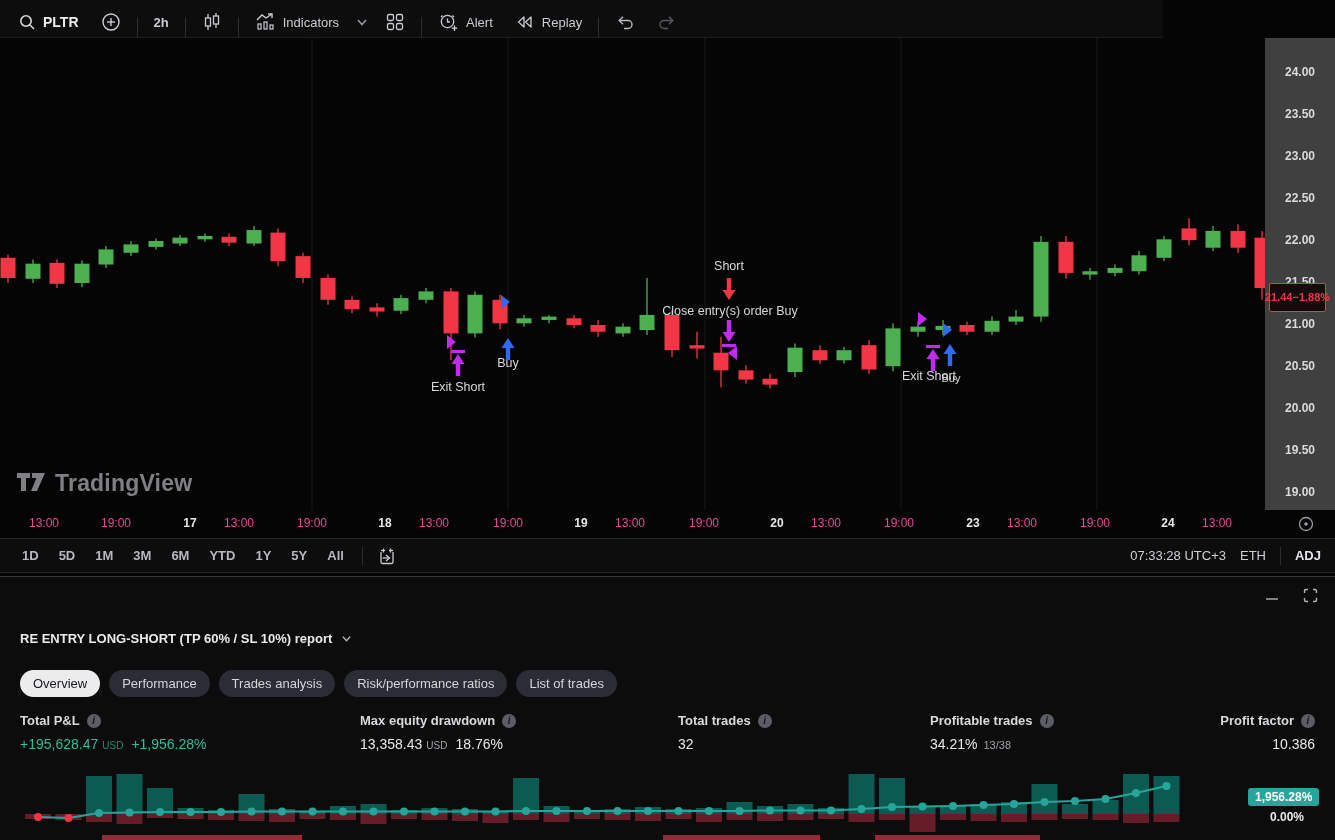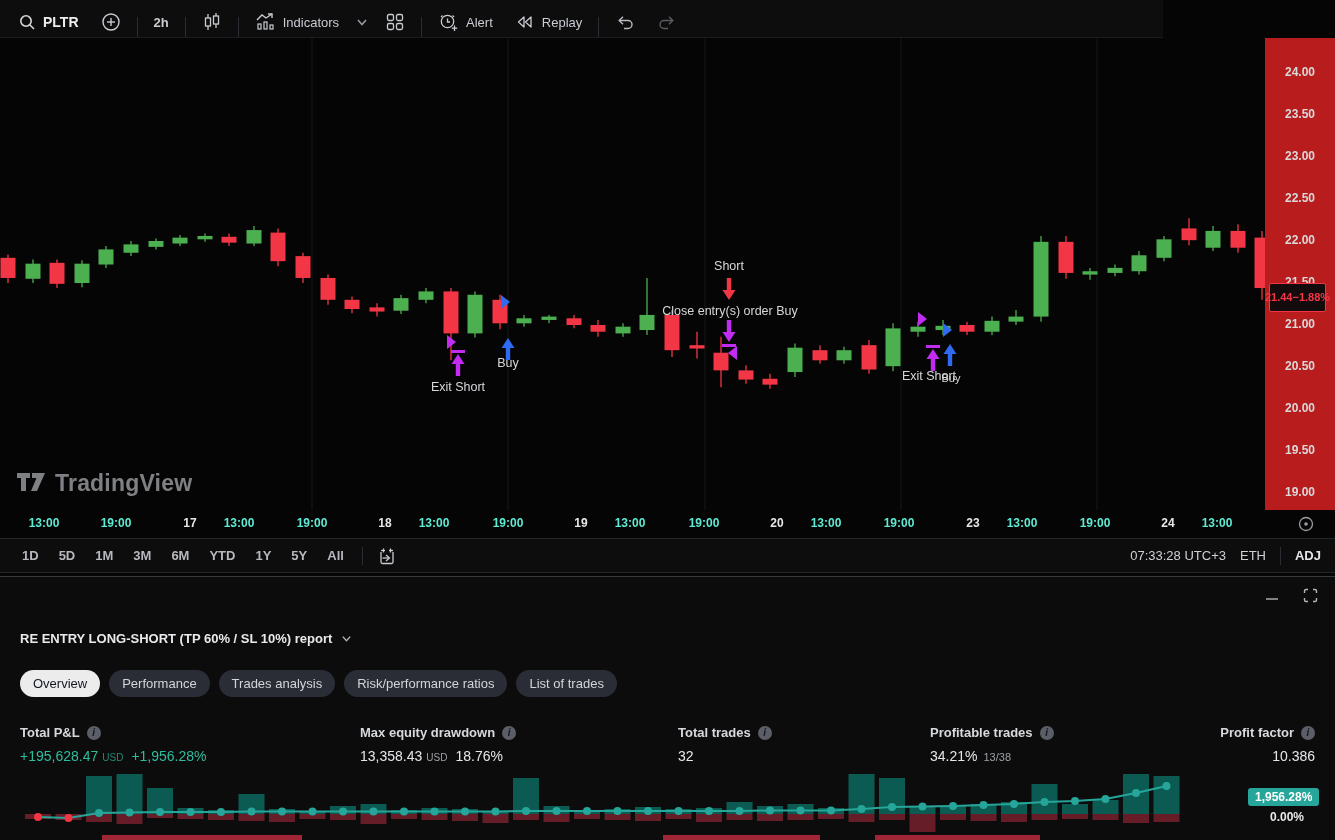--- a/index.html
+++ b/index.html
@@ -13,27 +13,27 @@
            font-size:13px;color:#c9ccd1;cursor:pointer;white-space:nowrap;}
   .tb-item.symbol{font-weight:700;font-size:14px;color:#eceded;}
   .tb-sep{width:1px;height:20px;background:#2a2d33;margin:0 4px;}
   .tb-item svg{display:block;}
   .dim{opacity:.45;}
   
   .chart-region{position:absolute;top:38px;left:0;width:1265px;height:472px;background:#050505;}
   #candle-svg{position:absolute;top:0;left:0;}
   .watermark{position:absolute;left:16px;top:432px;display:flex;align-items:center;gap:9px;opacity:.85;}
   .watermark span{font-size:23px;font-weight:700;color:#94969a;letter-spacing:.2px;}
-  .price-axis{position:absolute;top:38px;left:1265px;width:70px;height:472px;background:#b91c1c;}
+  .price-axis{position:absolute;top:38px;left:1265px;width:70px;height:472px;background:#404040;}
   .price-tick{position:absolute;width:100%;text-align:center;font-size:12px;font-weight:600;color:#d9dadc;}
   .last-price{position:absolute;left:1269px;top:283px;width:57px;height:29px;background:#140b0c;
               border:1px solid #f23645;border-radius:2px;color:#f23645;font-size:11px;font-weight:600;
               display:flex;flex-direction:row;align-items:center;justify-content:center;line-height:13px;z-index:3;}
   .time-axis{position:absolute;top:510px;left:0;width:1335px;height:28px;background:#050505;}
-  .time-tick{position:absolute;top:6px;transform:translateX(-50%);font-size:12px;color:#5eead4;font-weight:700;}
+  .time-tick{position:absolute;top:6px;transform:translateX(-50%);font-size:12px;color:#ec4899;font-weight:400;}
   .time-tick.major{color:#e6e7e9;font-weight:700;}
   .axis-gear{position:absolute;right:20px;top:5px;cursor:pointer;}
   
   .range-bar{position:absolute;top:538px;left:0;width:1335px;height:35px;background:#0d0d0e;
              border-top:1px solid #242529;border-bottom:1px solid #242529;
              display:flex;align-items:center;padding:0 14px;}
   .range-btn{font-size:13px;font-weight:600;color:#b7b9be;padding:4px 8px;border-radius:4px;cursor:pointer;}
   .range-right{margin-left:auto;display:flex;align-items:center;gap:14px;font-size:13px;color:#cfd1d5;}
   .range-right .adj{color:#e4e5e8;font-weight:600;}
   .vsep{width:1px;height:18px;background:#2a2d33;}
@@ -43,21 +43,21 @@
               padding:0 20px;gap:24px;border-bottom:1px solid #1f2025;}
   .ptab{font-size:13px;color:#b4b6bc;cursor:pointer;padding:8px 0;}
   .ptab.active{background:#2a2e39;color:#d9dbdf;border-radius:8px;padding:8px 15px;}
   .panel-win{position:absolute;right:16px;top:10px;display:flex;gap:22px;align-items:center;}
   .report-row{position:absolute;top:54px;left:20px;display:flex;align-items:center;gap:8px;cursor:pointer;}
   .report-row .rtitle{font-size:13px;font-weight:700;color:#e8e9eb;}
   .subtabs{position:absolute;top:93px;left:20px;display:flex;gap:9px;}
   .stab{font-size:13px;color:#d3d5d9;background:#2a2d35;border-radius:14px;padding:6px 13px;cursor:pointer;}
   .stab.active{background:#ececec;color:#131722;font-weight:500;}
   
-  .stat{position:absolute;top:136px;margin-top:12px;}
+  .stat{position:absolute;top:136px;}
   .stat-label{font-size:13px;font-weight:700;color:#d8d9dc;display:flex;align-items:center;gap:7px;}
   .stat-value{margin-top:8px;font-size:14px;color:#e6e7e9;}
   .stat-value .unit{font-size:10px;margin-left:4px;color:#9fa1a7;}
   .stat-value .sub{margin-left:8px;}
   .stat-value .sub-small{margin-left:6px;font-size:11px;color:#9fa1a7;}
   .stat-value.teal, .stat-value.teal .sub{color:#2ebd9d;}
   .stat-value.teal .unit{color:#2ebd9d;opacity:.7;}
   .info{width:14px;height:14px;border-radius:50%;background:#5b5e66;color:#16171b;font-size:10px;
         font-weight:700;display:inline-flex;align-items:center;justify-content:center;cursor:pointer;font-style:italic;}
   

